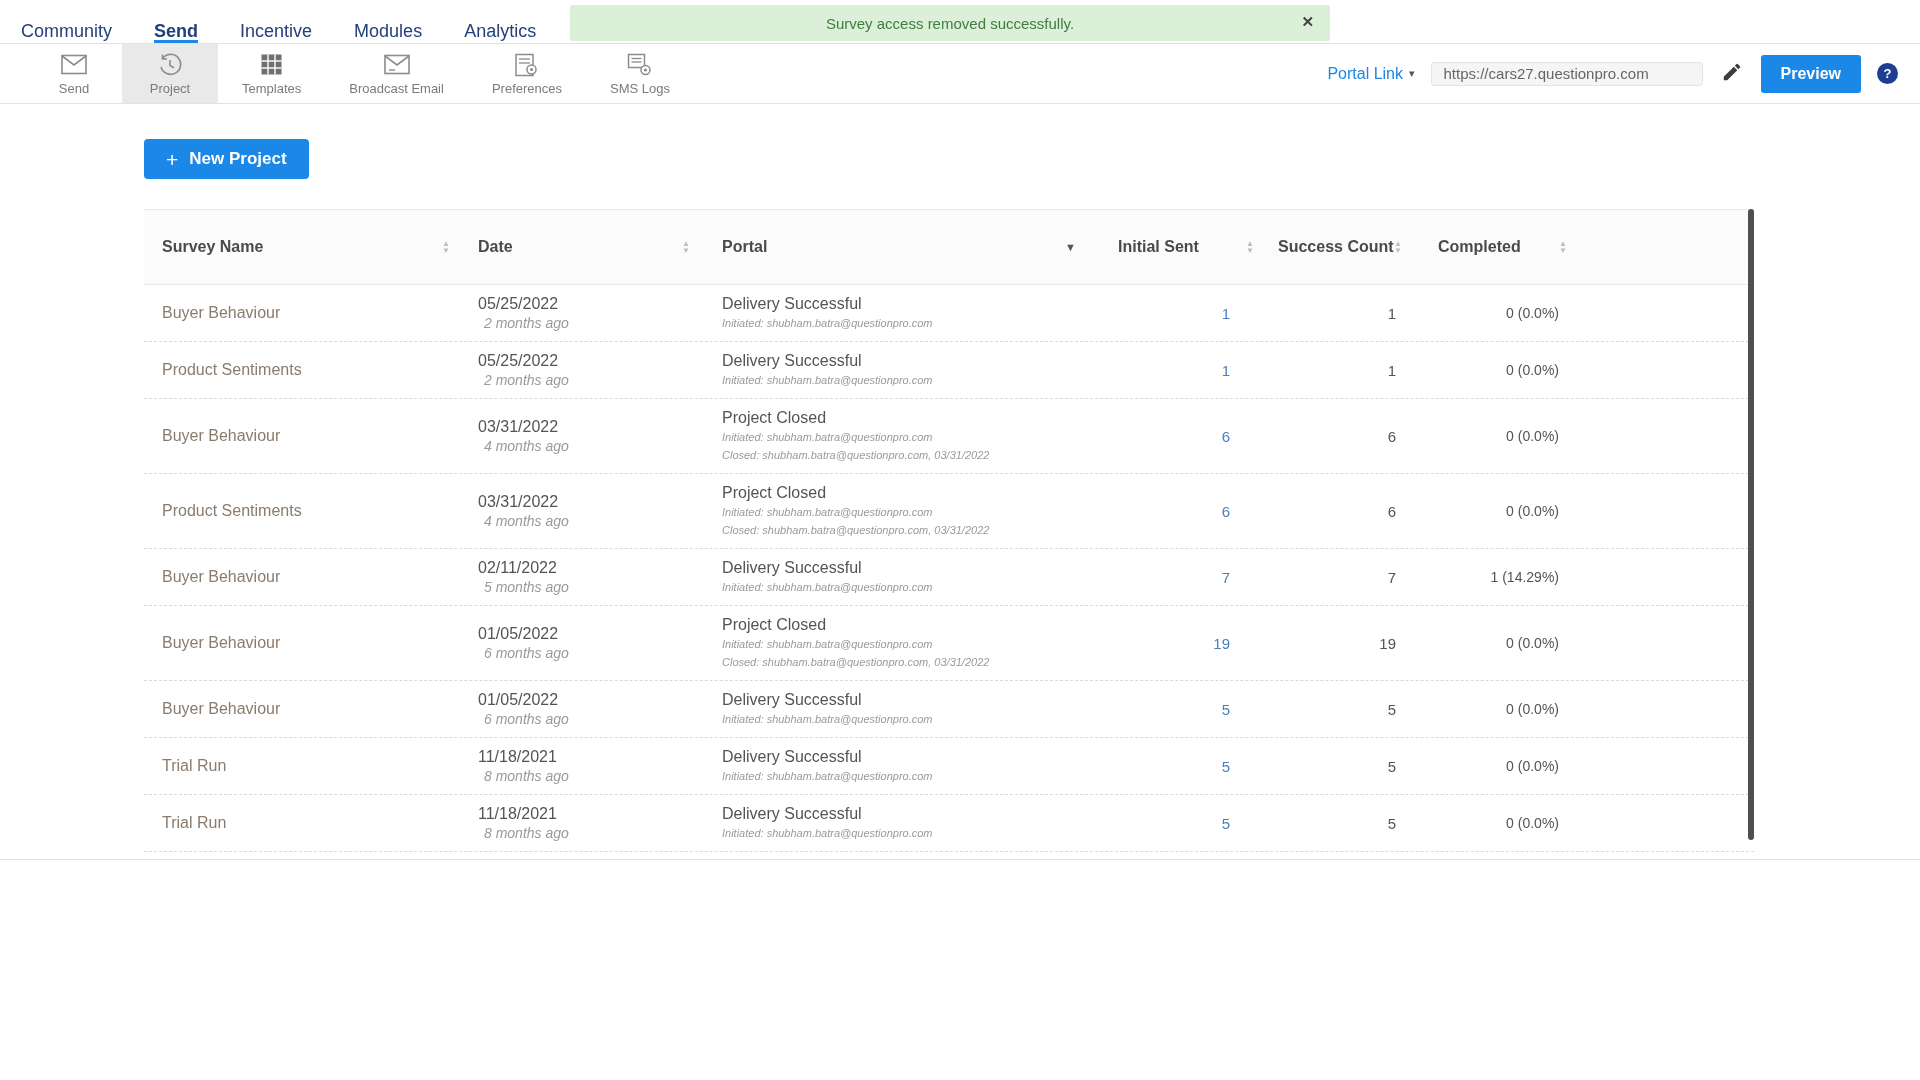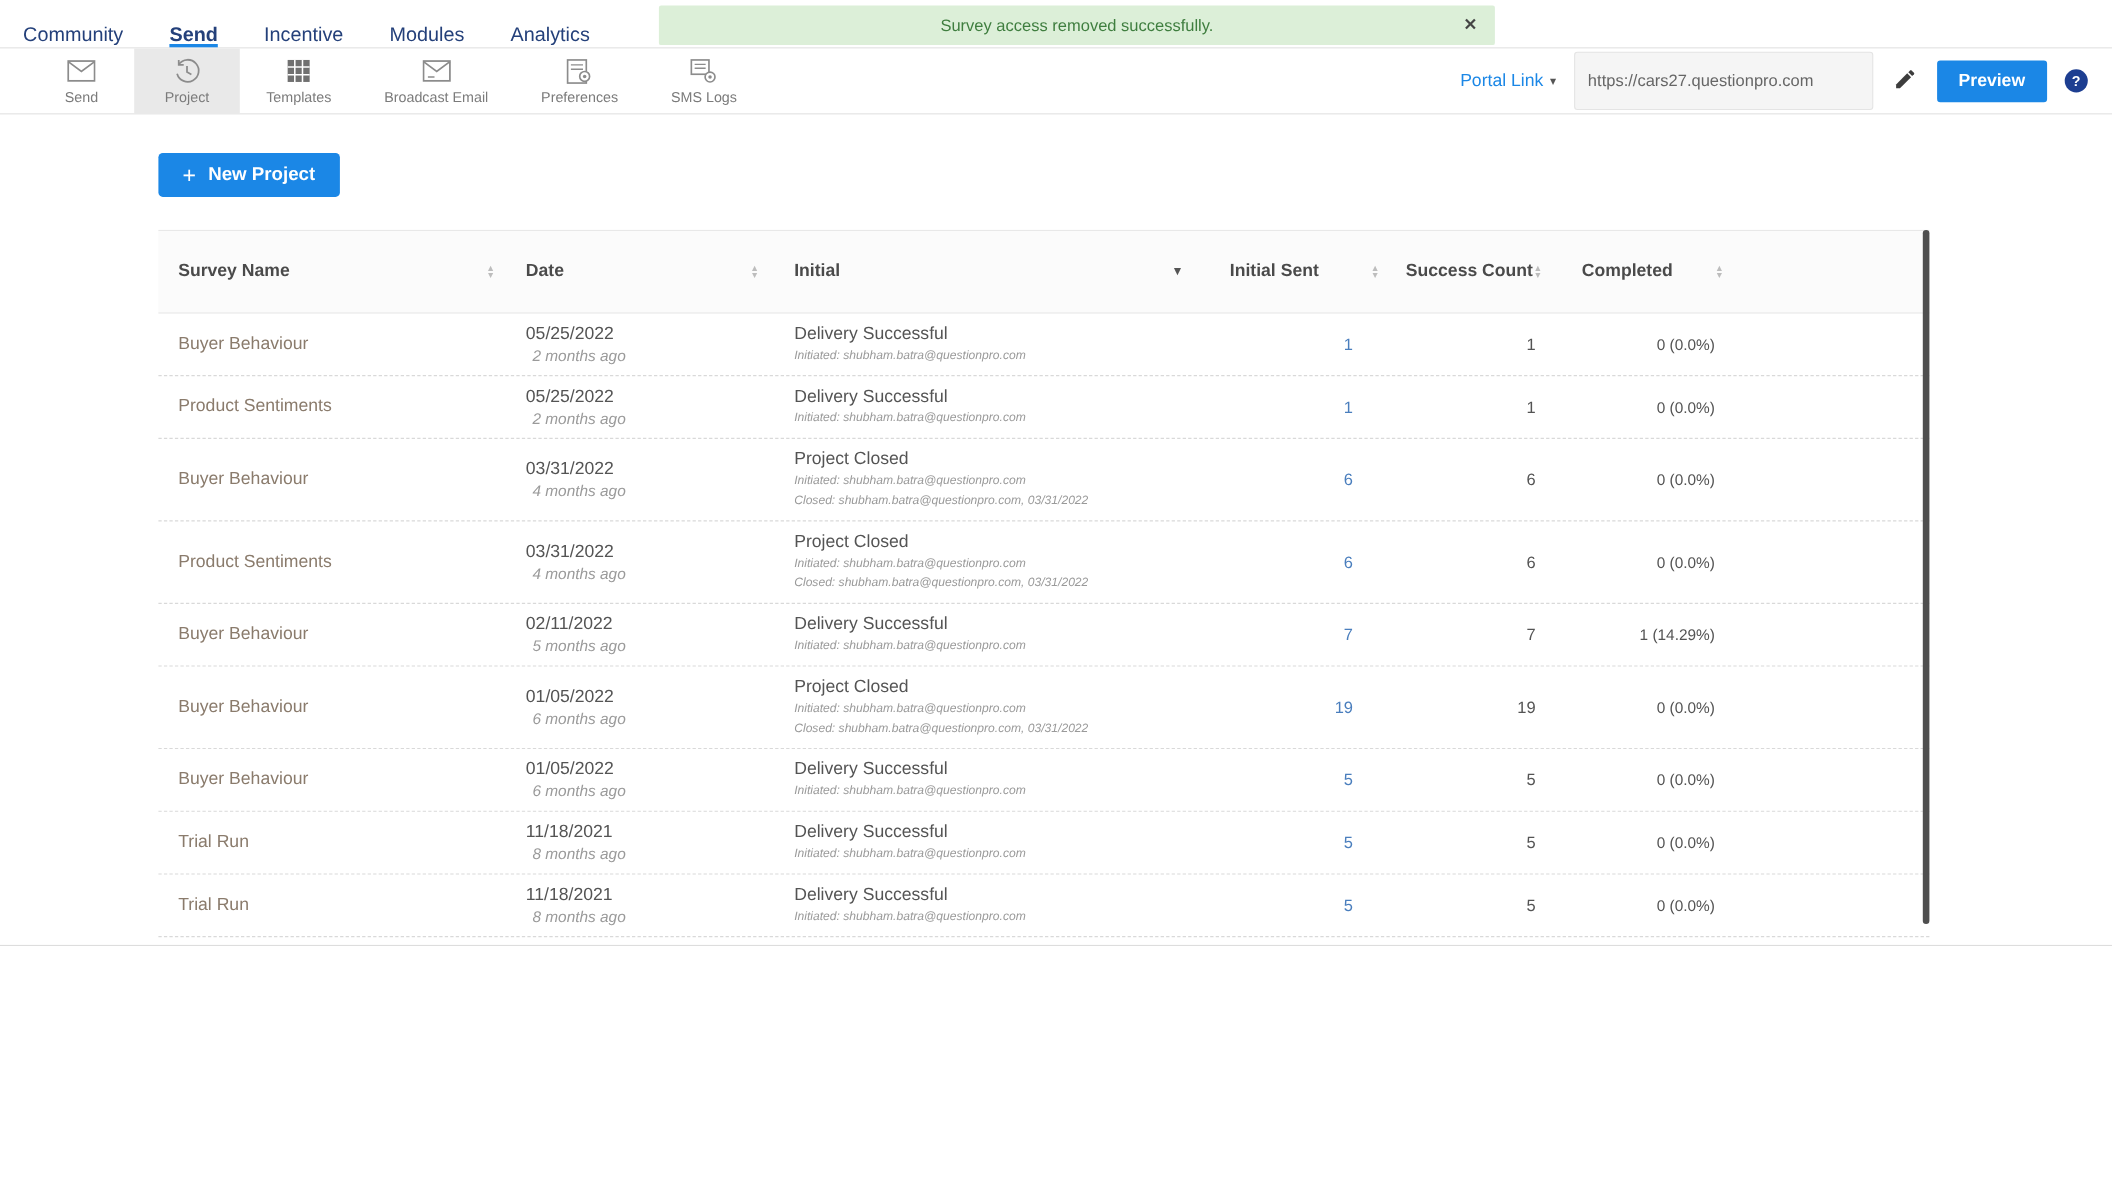--- a/index.html
+++ b/index.html
@@ -5,36 +5,36 @@
   * { margin:0; padding:0; box-sizing:border-box; }
   html,body { width:1920px; height:1080px; background:#fff; font-family:"Liberation Sans",sans-serif; overflow:hidden; }
   body { position:relative; }
 
   
   .topnav { height:44px; background:#fff; border-bottom:1px solid #e2e2e2; display:flex; align-items:stretch; padding-left:21px; position:relative; }
   .nav-item { color:#24407a; font-size:18px; margin-right:42px; display:flex; align-items:center; cursor:pointer; position:relative;margin-top:20px; }
   .nav-item.active { font-weight:bold; }
   .nav-item.active::after { content:""; position:absolute; left:0; right:0; bottom:0; height:3px; background:#1b87e6; }
 
-  .banner { position:absolute; left:599px; top:5px; width:760px; height:36px; background:#dcefd8; border-radius:2px; display:flex; align-items:center; justify-content:center; }
+  .banner { position:absolute; left:570px; top:5px; width:760px; height:36px; background:#dcefd8; border-radius:2px; display:flex; align-items:center; justify-content:center; }
   .banner-msg { color:#3f7e3f; font-size:15px; }
   .banner-close { position:absolute; right:16px; top:8px; color:#444; font-size:15px; font-weight:bold; cursor:pointer; }
 
   
   .toolbar { height:60px; border-bottom:1px solid #e2e2e2; display:flex; align-items:stretch; padding-left:26px; }
   .tool-item { display:flex; flex-direction:column; align-items:center; justify-content:center; padding:0 24px; min-width:96px; cursor:pointer; }
   .tool-item.active { background:#e9e9e9; }
   .tool-icon { height:26px; display:flex; align-items:center; }
   .tool-icon svg { display:block; }
   .tool-label { font-size:13px; color:#7b7b7b; margin-top:3px; white-space:nowrap; }
 
   .toolbar-right { margin-left:auto; display:flex; align-items:center; gap:16px; padding-right:22px; }
   .portal-link { color:#1b87e6; font-size:16px; display:flex; align-items:center; gap:6px; cursor:pointer; white-space:nowrap; }
   .portal-caret { color:#555; font-size:11px; }
-  .portal-input { width:272px; height:53px; background:#f5f5f5; border:1px solid #e4e4e4; border-radius:3px; padding:0 12px; font-size:15px; color:#666; font-family:"Liberation Sans",sans-serif; }
+  .portal-input { width:272px; height:24px; background:#f5f5f5; border:1px solid #e4e4e4; border-radius:3px; padding:0 12px; font-size:15px; color:#666; font-family:"Liberation Sans",sans-serif; }
   .pencil-btn { background:none; border:none; cursor:pointer; padding:2px; }
   .preview-btn { background:#1b87e6; color:#fff; border:none; border-radius:3px; height:38px; padding:0 20px; font-size:16px; font-weight:bold; cursor:pointer; font-family:"Liberation Sans",sans-serif; }
   .help-btn { width:21px; height:21px; border-radius:50%; background:#1d3e91; color:#fff; font-size:13px; font-weight:bold; display:flex; align-items:center; justify-content:center; cursor:pointer; }
 
   
   .content { padding-top:35px; }
   .new-project { margin-left:144px; background:#1b87e6; color:#fff; border:none; border-radius:4px; height:40px; display:inline-flex; align-items:center; gap:11px; padding:0 22px; font-size:17px; font-weight:bold; cursor:pointer; font-family:"Liberation Sans",sans-serif; }
   .new-project .plus { font-size:21px; font-weight:normal; line-height:1; }
 
   .table-wrap { position:relative; margin:30px 0 0 144px; width:1610px; }
@@ -197,21 +197,21 @@
           </span>
       </div>
       <div class="th h2">
         <span>Date</span>
         <span class="sort">
             <span>▲</span>
             <span>▼</span>
           </span>
       </div>
       <div class="th h3">
-        <span>Initial</span>
+        <span>Portal</span>
         <span class="filter-caret">▼</span>
       </div>
       <div class="th h4">
         <span>Initial Sent</span>
         <span class="sort">
             <span>▲</span>
             <span>▼</span>
           </span>
       </div>
       <div class="th h5">

